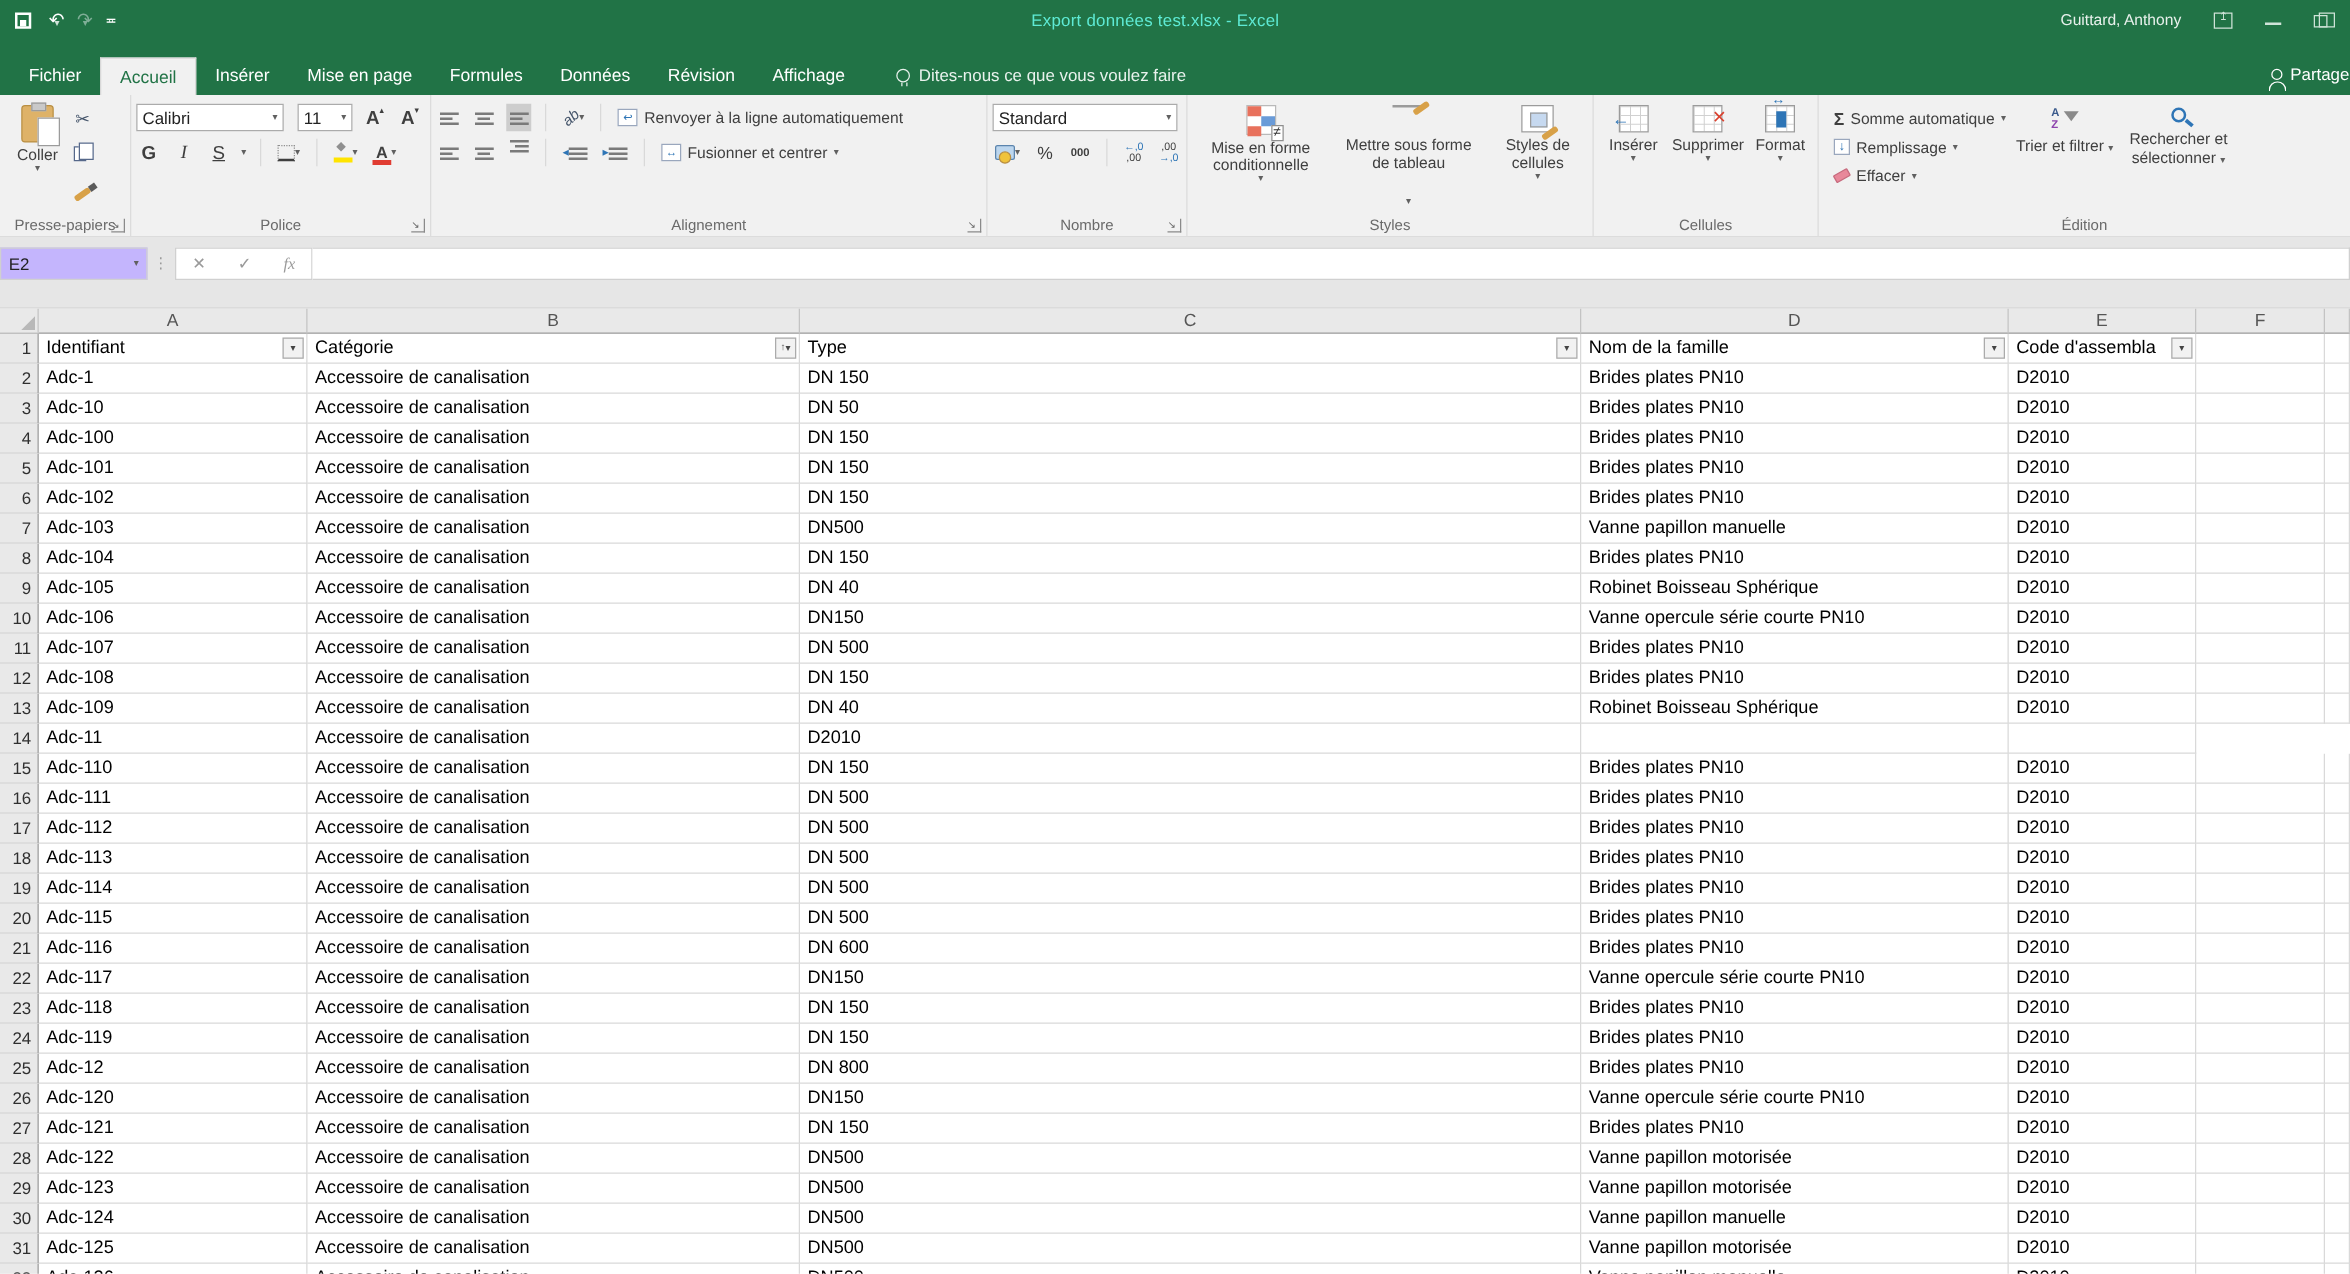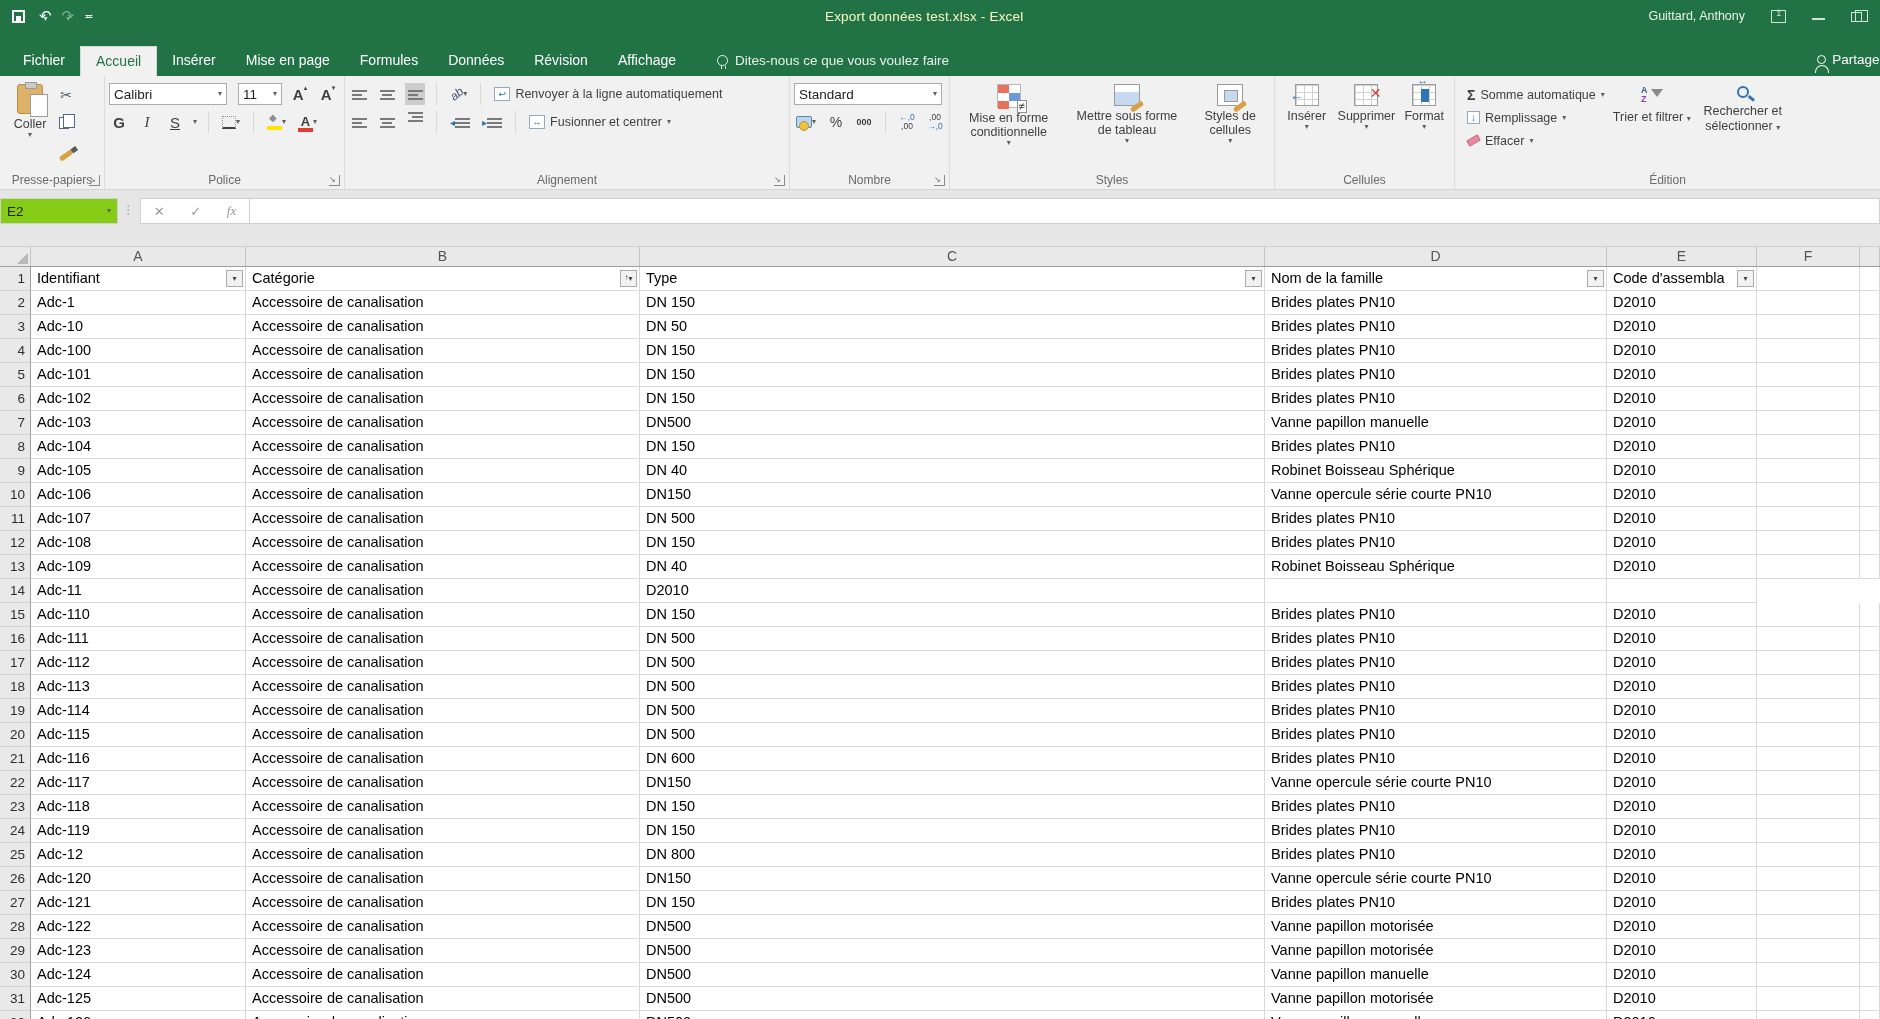--- a/index.html
+++ b/index.html
@@ -7,21 +7,21 @@
     font-family:"Liberation Sans","DejaVu Sans",sans-serif; background:#fff; }
 
   
   .titlebar { height:32px; background:#217346; display:flex; align-items:center; color:#fff; }
   .qat { display:flex; align-items:center; gap:14px; padding-left:12px; width:200px; }
   .qat .g { font-size:15px; color:#fff; }
   .qat .dim { color:#7fae97; }
   .savebox { width:13px; height:13px; border:2px solid #fff; position:relative; }
   .savebox::after{ content:""; position:absolute; left:2px; top:4px; width:5px; height:5px; background:#fff; }
   .mini-caret { font-size:8px; color:#cfe3d8; margin-left:-8px; }
-  .title-text { flex:1; text-align:center; font-size:13.5px; color:#fef9c3; letter-spacing:.2px; }
+  .title-text { flex:1; text-align:center; font-size:13.5px; color:#5eead4; letter-spacing:.2px; }
   .tb-right { display:flex; align-items:center; gap:26px; padding-right:18px; }
   .user-name { font-size:12.5px; color:#e8f1ec; }
   .winbtn { width:15px; height:13px; position:relative; display:inline-block; }
   .wb-ribbon { border:1px solid #cfe3d8; }
   .wb-ribbon::after{ content:"↥"; position:absolute; top:-3px; left:3px; font-size:9px; color:#cfe3d8;}
   .wb-min { border-bottom:2px solid #cfe3d8; height:8px; width:13px;}
   .wb-restore { border:1px solid #cfe3d8; width:11px; height:10px; margin-top:2px;}
   .wb-restore::before { content:""; position:absolute; left:3px; top:-3px; width:11px; height:10px; border:1px solid #cfe3d8; }
 
   
@@ -117,21 +117,21 @@
   .az-ic { display:inline-flex; flex-direction:column; font-size:9px; line-height:9px; font-weight:bold; }
   .az-ic .a { color:#3a5a8c; } .az-ic .z { color:#8e44ad; }
   .funnel { width:0; height:0; border-left:6px solid transparent; border-right:6px solid transparent; border-top:8px solid #8a8a8a; position:relative; top:-2px;}
   .mag { width:12px; height:12px; border:2px solid #2e75b6; border-radius:50%; position:relative; }
   .mag::after { content:""; position:absolute; left:9px; top:9px; width:7px; height:2.5px; background:#2e75b6; transform:rotate(40deg); }
   .edbig { width:82px; height:84px; display:flex; flex-direction:column; align-items:center; padding-top:6px; }
   .edbig .lbl { font-size:12.5px; color:#3f3f3f; text-align:center; line-height:15px; margin-top:6px; }
 
   
   .fbar { height:57px; background:#e6e6e6; display:flex; align-items:flex-start; padding:8px 0 0 0; border-bottom:1px solid #cfcfcf;}
-  .namebox { width:118px; height:26px; background:#84cc16; border:1px solid #d0d0d0; display:flex; align-items:center; font-size:13.5px; color:#222; padding:0 6px; justify-content:space-between; margin-left:0; }
+  .namebox { width:118px; height:26px; background:#c4b5fd; border:1px solid #d0d0d0; display:flex; align-items:center; font-size:13.5px; color:#222; padding:0 6px; justify-content:space-between; margin-left:0; }
   .fdots { width:22px; text-align:center; color:#9a9a9a; font-size:12px; letter-spacing:1px; padding-top:5px;}
   .fbtns { display:flex; align-items:center; background:#fff; border:1px solid #d0d0d0; height:26px; width:110px; justify-content:space-around; }
   .fbtns span { color:#9a9a9a; font-size:13px; }
   .fx { font-style:italic; font-family:"Liberation Serif",serif; color:#595959; font-size:15px; }
   .finput { flex:1; height:26px; background:#fff; border:1px solid #d0d0d0; border-left:none; }
 
   
   .sheet { position:relative; background:#fff; }
   .gridrow { display:grid; }
   .colhead { height:20px; background:#e9e9e9; border-bottom:1px solid #9e9e9e; }
@@ -376,21 +376,21 @@
           <i></i>
           <i></i>
           <i></i>
           <i></i>
           <i></i>
           <i></i>
         </span>
       <span class="lbl">Mise en forme conditionnelle</span>
         <span class="caret">▾</span>
     </div>
-    <div class="bigbtn" style="width:128px;">
+    <div class="bigbtn" style="width:128px;gap:20px;">
       <span class="tbl-ic"></span>
       <span class="lbl">Mettre sous forme de tableau</span>
         <span class="caret">▾</span>
     </div>
     <div class="bigbtn" style="width:80px;">
       <span class="cs-ic"></span>
       <span class="lbl">Styles de cellules</span>
         <span class="caret">▾</span>
     </div>
     <div class="glabel">Styles</div>

